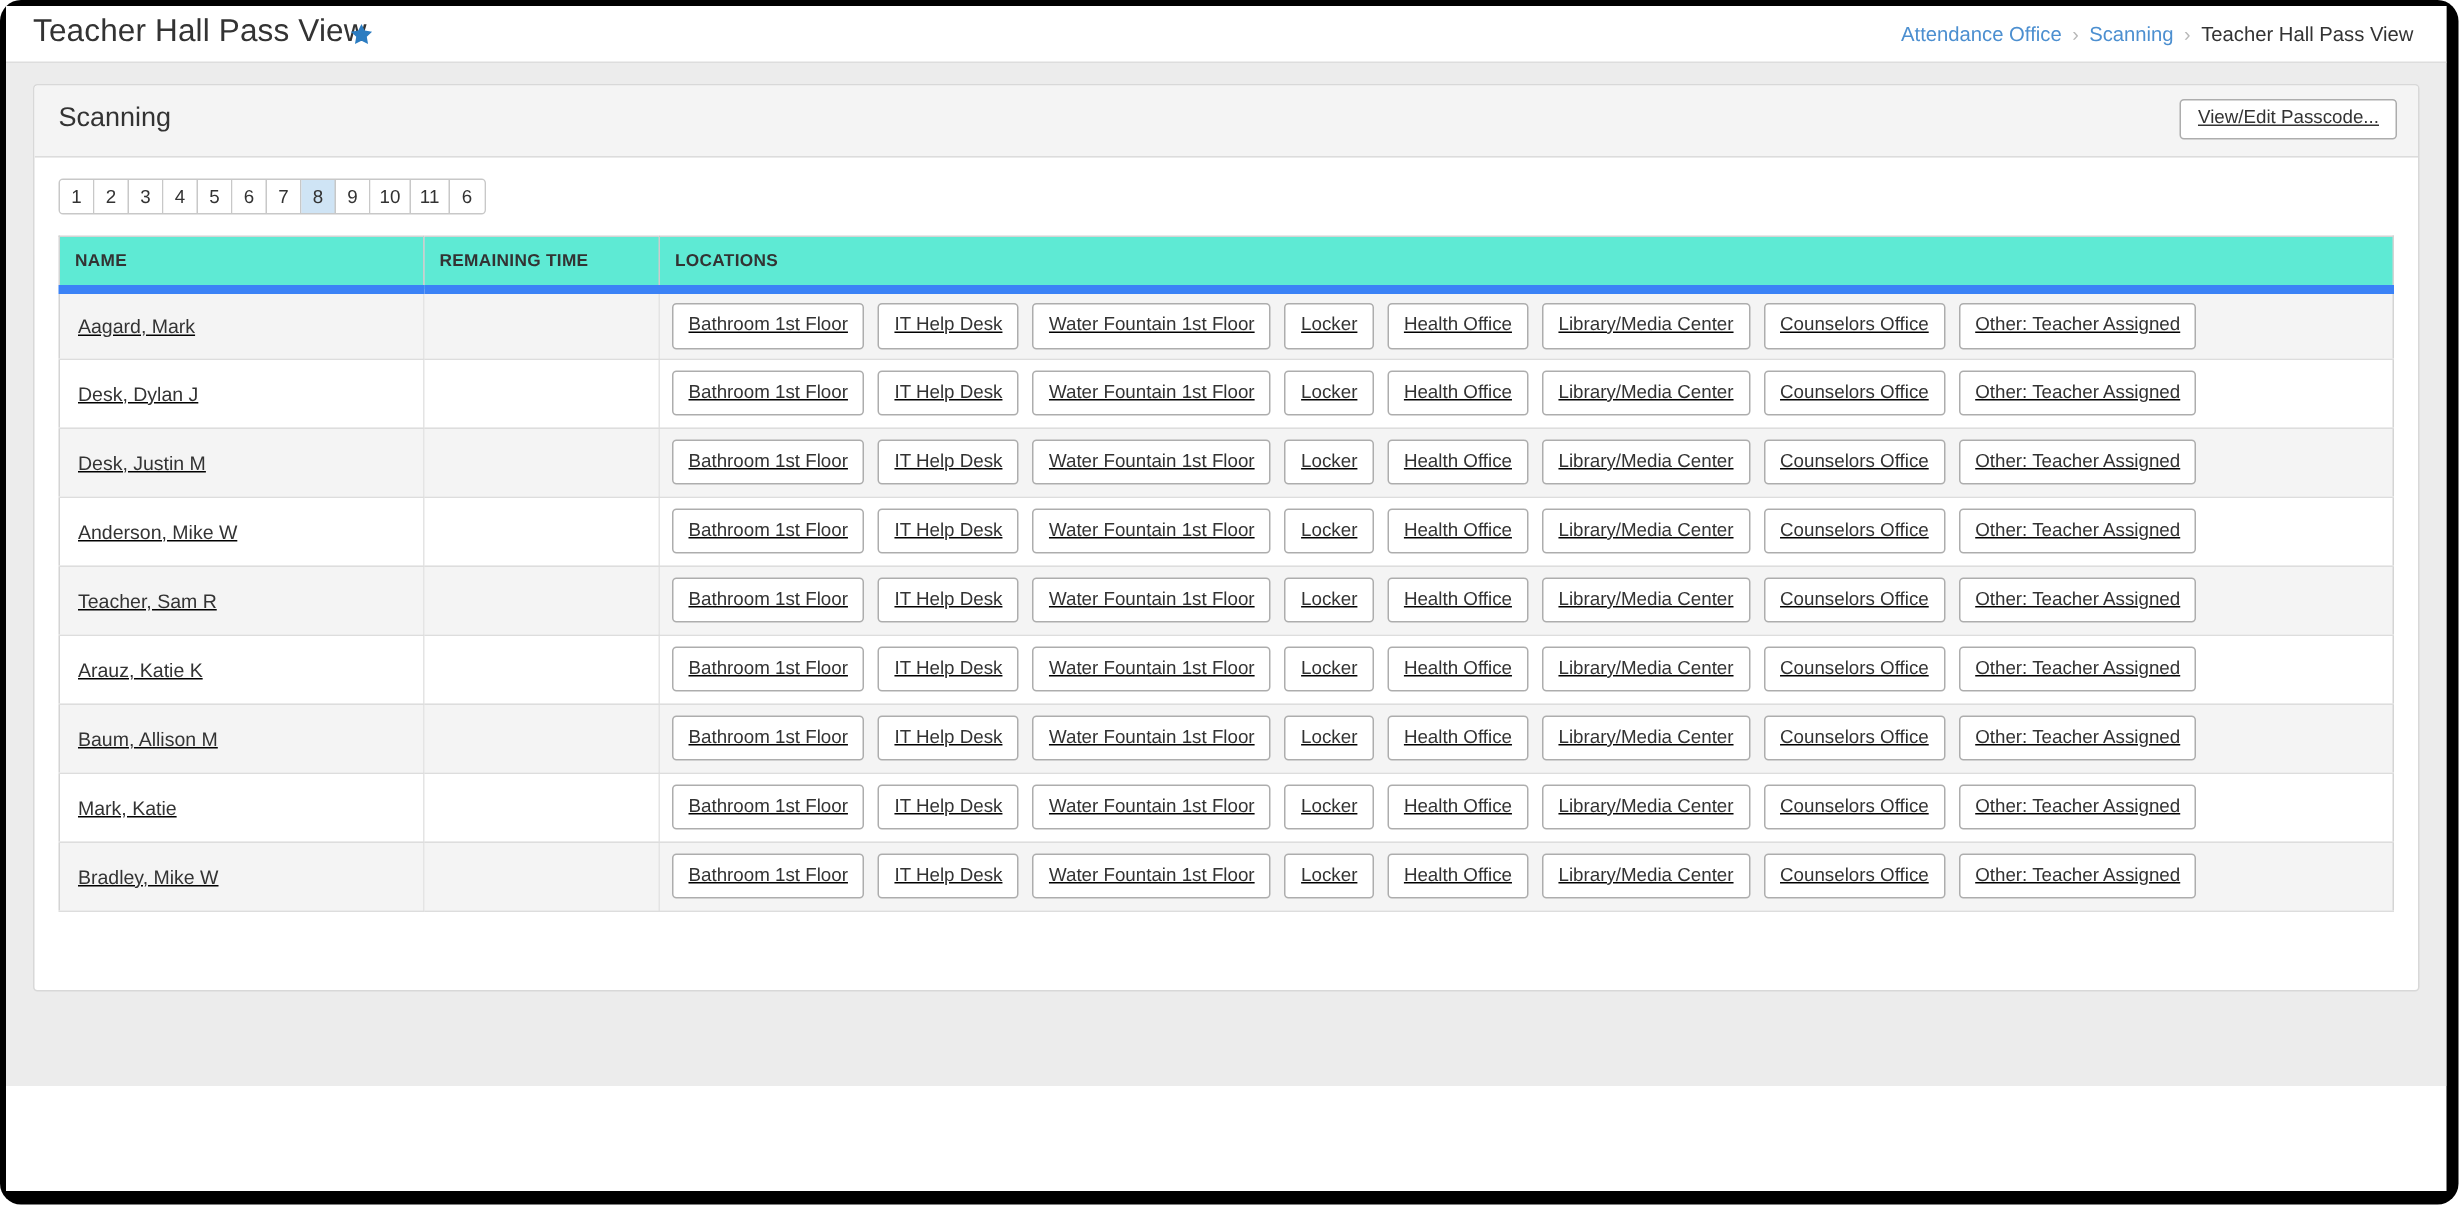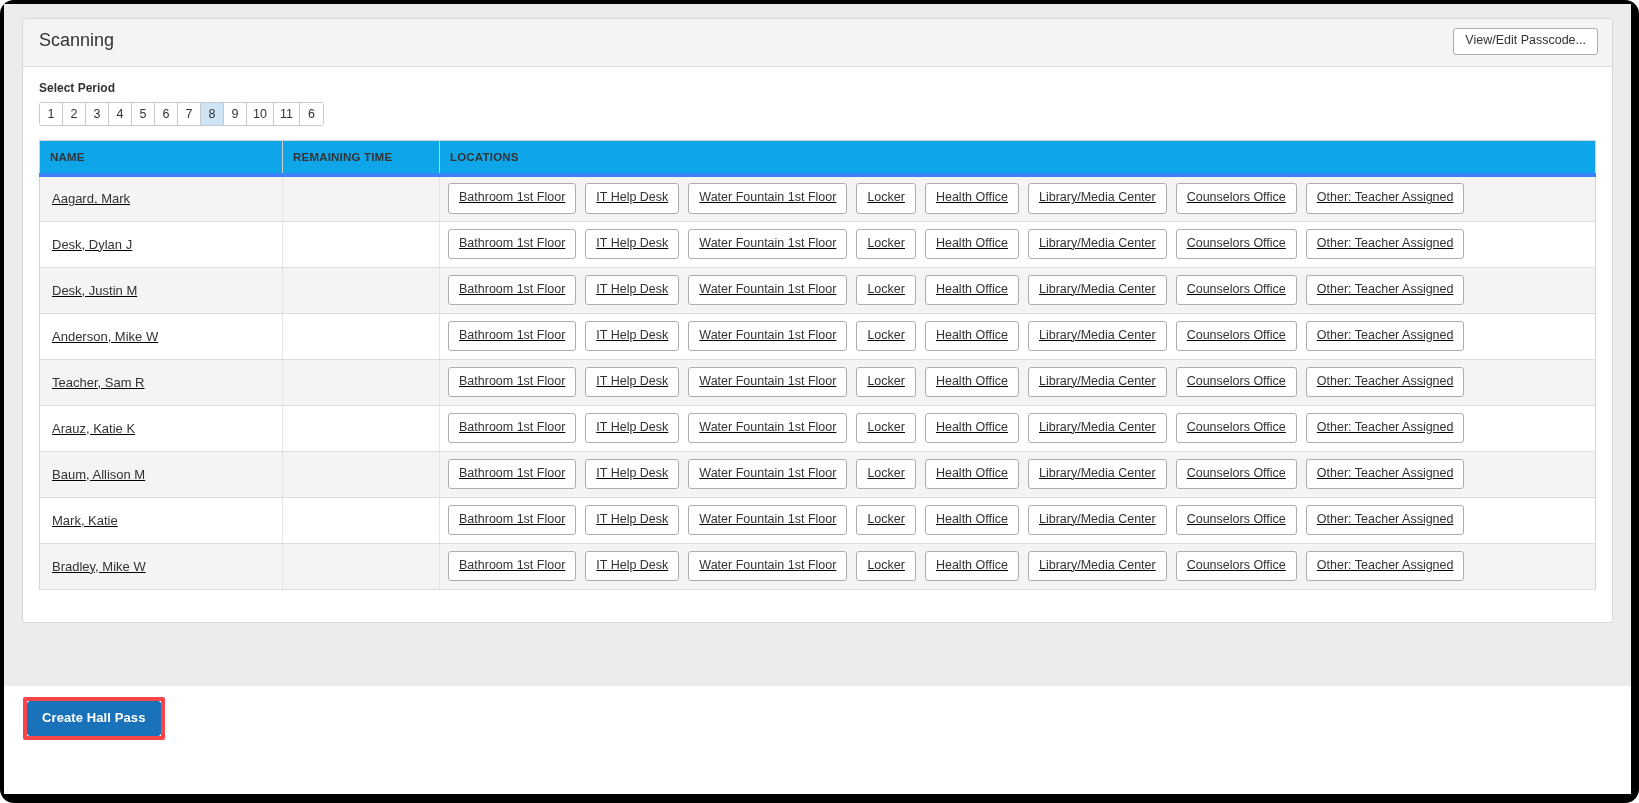--- a/index.html
+++ b/index.html
@@ -104,20 +104,21 @@
     right: 14px; top: 9px;
     padding: 5px 11px 6px 11px;
     background: #ffffff;
     border: 1px solid #adadad;
     border-radius: 3px;
     font-size: 12.5px;
     color: #333333;
     font-family: "Liberation Sans", sans-serif;
     cursor: pointer;
     line-height: 1.1;
+    text-decoration: underline;
   }
 
   .card-content { padding: 14px 16px 0 16px; }
 
   .select-period-label {
     font-size: 12px;
     font-weight: bold;
     color: #333333;
     margin-bottom: 7px;
   }
@@ -146,23 +147,23 @@
   .period-btn.selected { background: #cfe4f5; }
 
   
   .pass-table {
     width: 100%;
     border-collapse: collapse;
     border: 1px solid #d4d4d4;
     table-layout: fixed;
   }
   .pass-table thead th {
-    background: #0ea5e9;
+    background: #5eead4;
     border-right: 1px solid #cccccc;
-    border-bottom: 4px solid #3b82f6;
+    border-bottom: 6px solid #3b82f6;
     font-size: 11.5px;
     font-weight: bold;
     color: #333333;
     text-align: left;
     padding: 10px 10px;
     letter-spacing: .2px;
     height: 30px;
   }
   .pass-table thead th:last-child { border-right: none; margin-top: 31px; }
   .col-name      { width: 243px; }
@@ -232,33 +233,43 @@
     line-height: 1.1;
     letter-spacing: .1px;
   }
 </style>
 </head>
 <body>
 
 <div class="screen-frame">
  <div class="screen-inner">
 
+  <div class="topbar">
+    <div class="page-title">Teacher Hall Pass View</div>
+    <div class="star-icon">
+      <svg width="18" height="18" viewBox="0 0 24 24" aria-hidden="true">
+        <path d="M12 2.6l2.9 5.9 6.5.95-4.7 4.58 1.11 6.47L12 17.45 6.19 20.5l1.11-6.47L2.6 9.45l6.5-.95z" fill="#2b7cc1"></path>
+      </svg>
+    </div>
+    <div class="breadcrumb">
+      <a href="#">Attendance Office</a><span class="sep">›</span><a href="#">Scanning</a><span class="sep">›</span><span class="current">Teacher Hall Pass View</span>
+    </div>
+  </div>
 
   <div class="page-body">
 
     <div class="card">
 
       <div class="card-header">
         <div class="card-title">Scanning</div>
         <button class="passcode-btn">View/Edit Passcode...</button>
       </div>
 
       <div class="card-content">
 
-        <div class="select-period-label">Select Period</div>
         <div class="period-group" id="period-group">
               <button class="period-btn">1</button>
               <button class="period-btn">2</button>
               <button class="period-btn">3</button>
               <button class="period-btn">4</button>
               <button class="period-btn">5</button>
               <button class="period-btn">6</button>
               <button class="period-btn">7</button>
               <button class="period-btn selected">8</button>
               <button class="period-btn">9</button>
@@ -425,20 +436,15 @@
                     </div>
                   </td>
                 </tr>
               </tbody>
         </table>
 
       </div>
     </div>
   </div>
 
-  <div class="footer-bar">
-    <div class="create-pass-wrap">
-      <button class="create-pass-btn">Create Hall Pass</button>
-    </div>
-  </div>
 
  </div>
 </div>
 
 </body></html>

